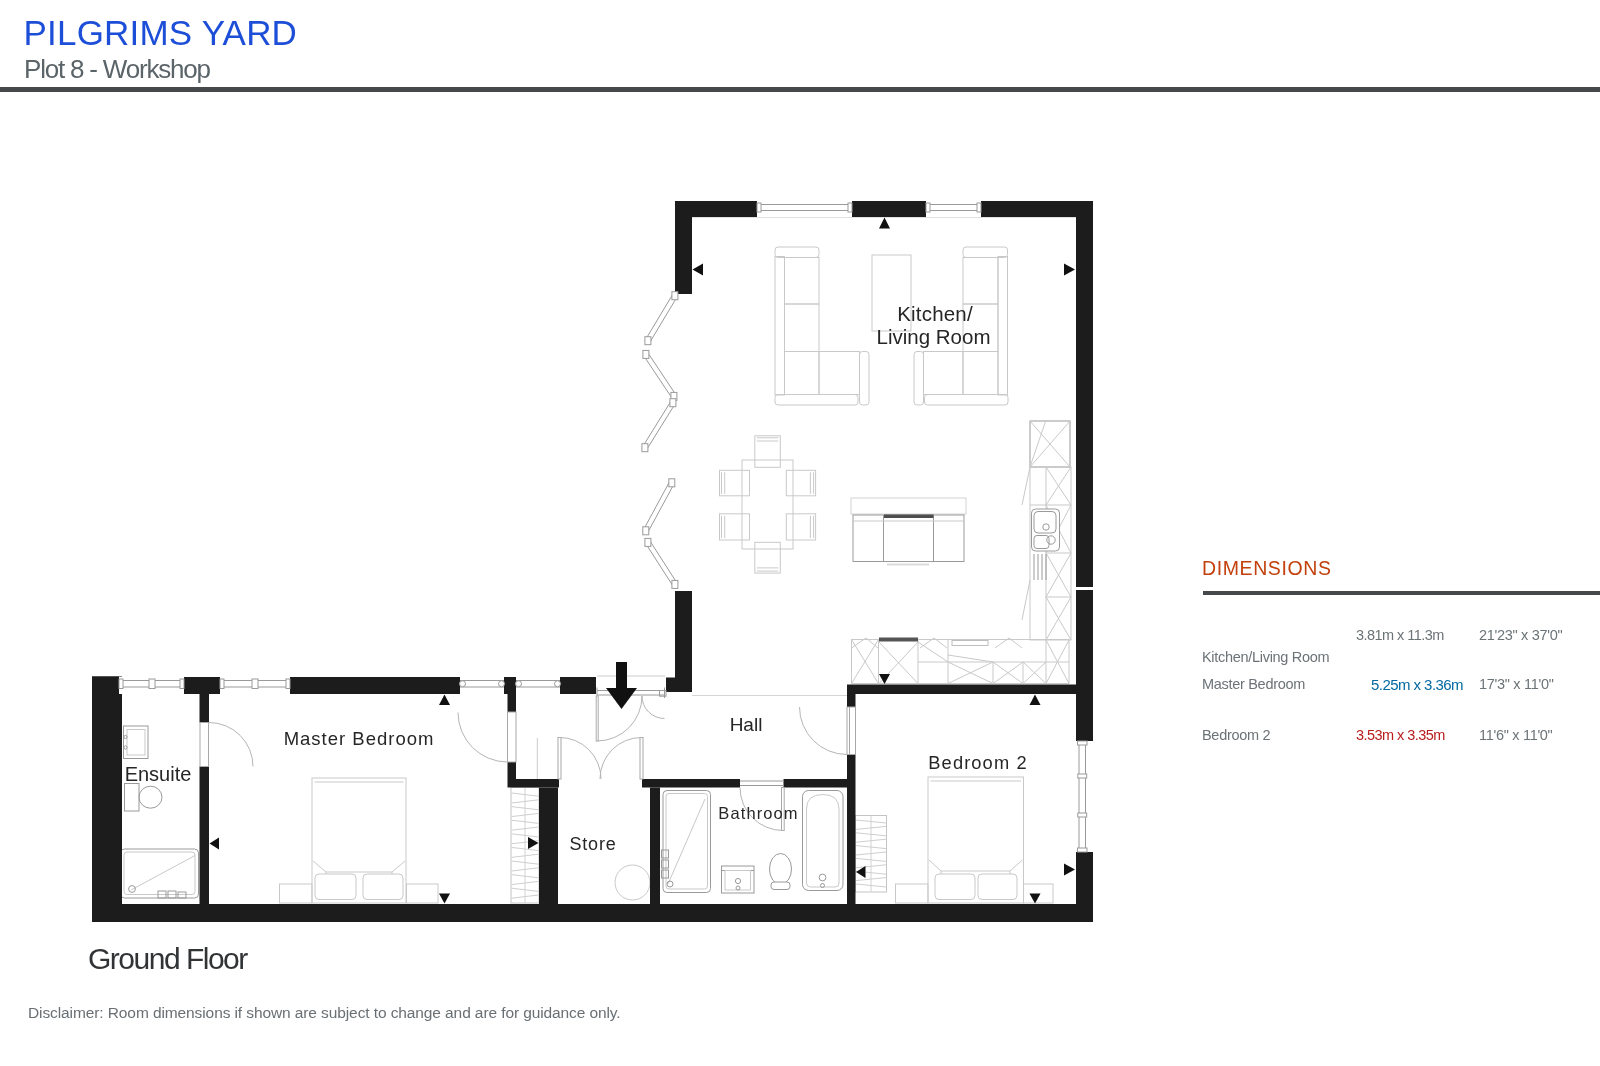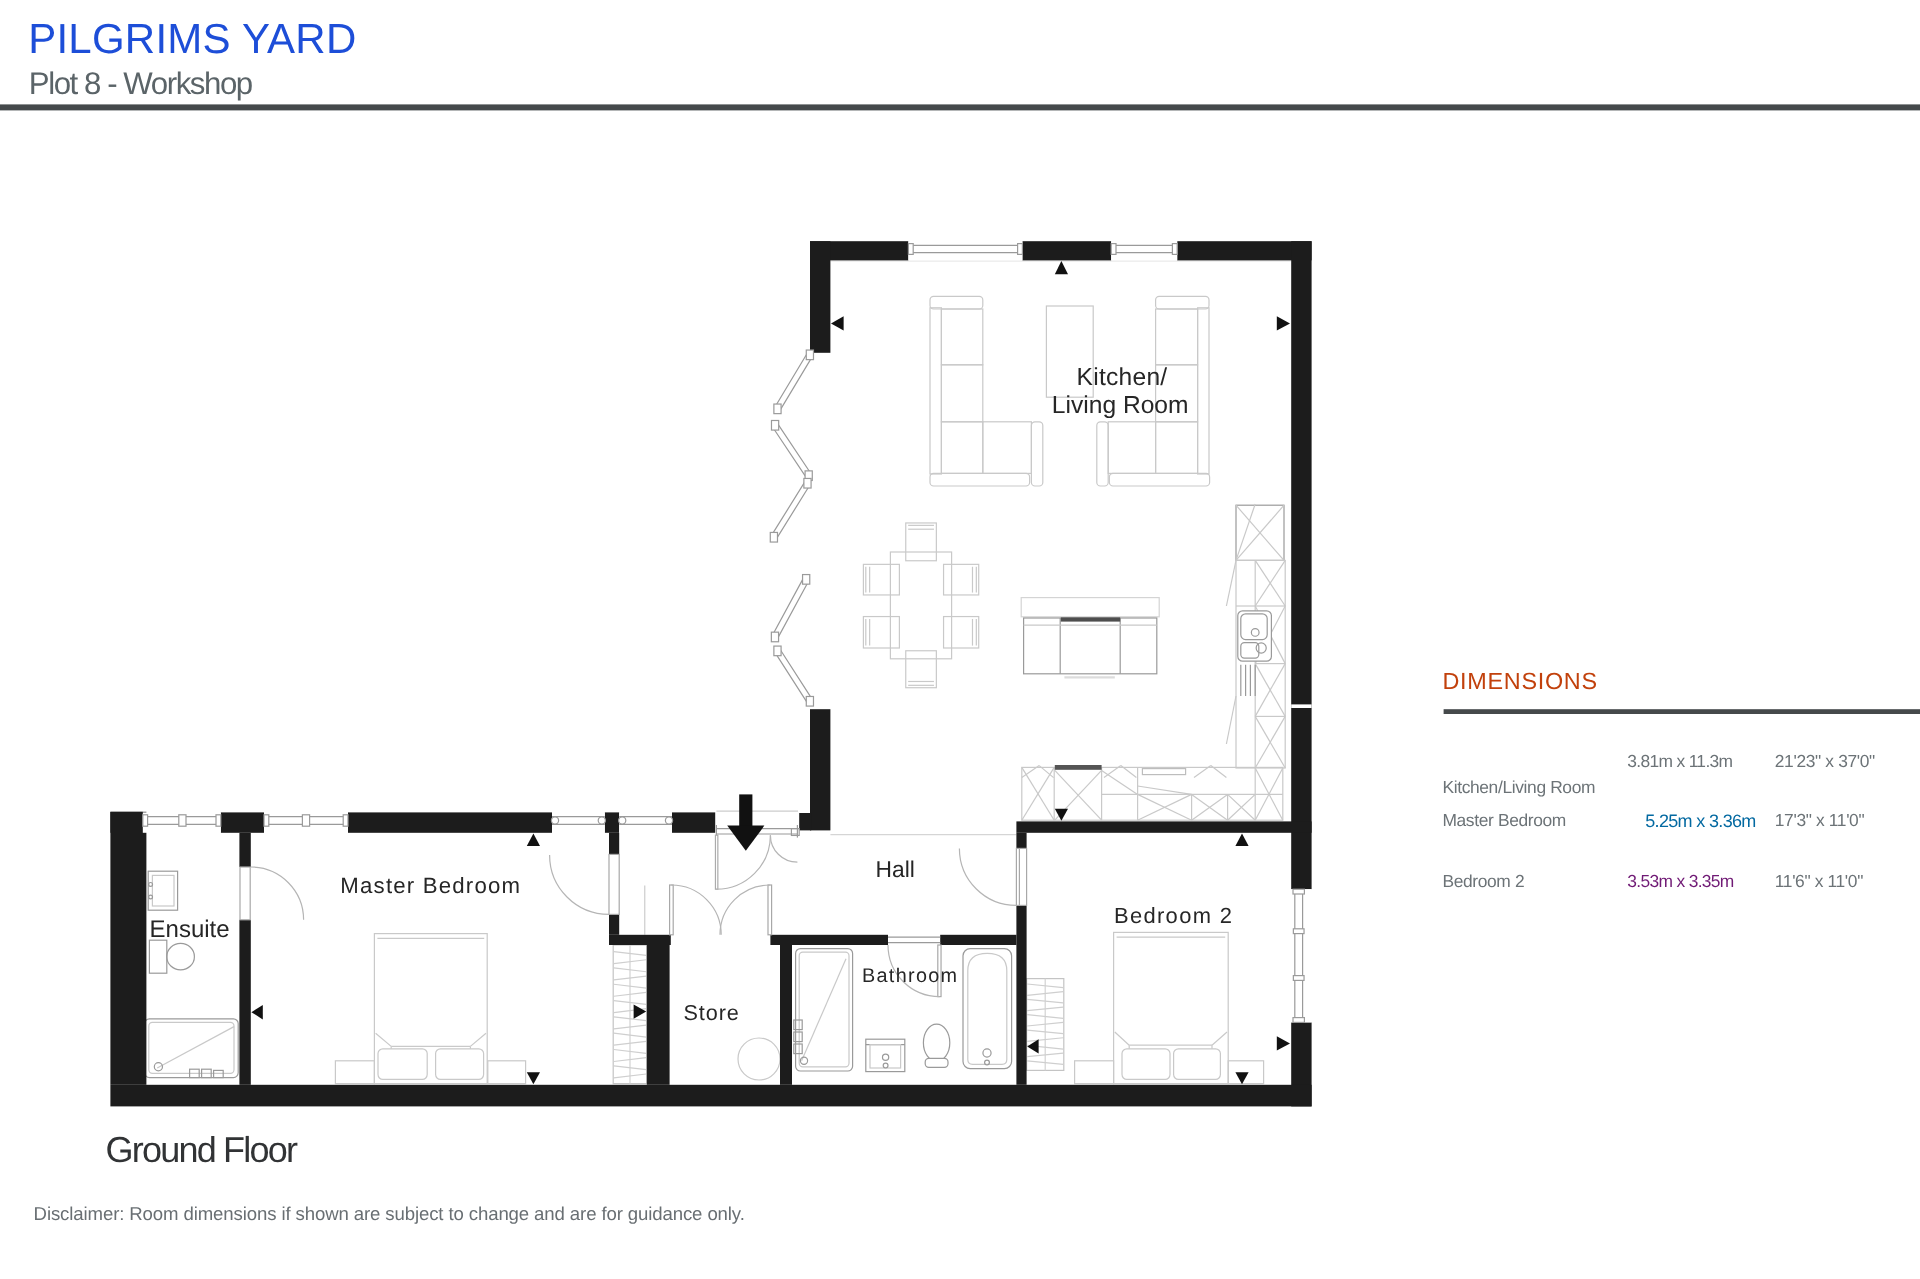--- a/index.html
+++ b/index.html
@@ -26,21 +26,21 @@
 <div class="abs" style="left:1479px;top:627px;font-size:14.5px;letter-spacing:-0.3px;color:#6c7377;">21'23" x 37'0"</div>
 
 <div class="abs" style="left:1202px;top:676px;font-size:14.5px;letter-spacing:-0.3px;color:#6c7377;">Master Bedroom</div>
 
 <div class="abs" style="left:1356px;top:676px;font-size:15px;letter-spacing:-0.55px;color:#0369a1;margin-left:15px;">5.25m x 3.36m</div>
 
 <div class="abs" style="left:1479px;top:676px;font-size:14.5px;letter-spacing:-0.3px;color:#6c7377;">17'3" x 11'0"</div>
 
 <div class="abs" style="left:1202px;top:727px;font-size:14.5px;letter-spacing:-0.3px;color:#6c7377;">Bedroom 2</div>
 
-<div class="abs" style="left:1356px;top:727px;font-size:14.5px;letter-spacing:-0.55px;color:#701a75;">3.53m x 3.35m</div>
+<div class="abs" style="left:1356px;top:727px;font-size:14.5px;letter-spacing:-0.55px;color:#b91c1c;">3.53m x 3.35m</div>
 
 <div class="abs" style="left:1479px;top:727px;font-size:14.5px;letter-spacing:-0.3px;color:#6c7377;">11'6" x 11'0"</div>
 
 <div class="abs" style="left:88px;top:942px;font-size:30px;letter-spacing:-1.5px;color:#313335;">Ground Floor</div>
 
 <div class="abs" style="left:28px;top:1003.5px;font-size:15.5px;letter-spacing:-0.1px;color:#696f73;">Disclaimer: Room dimensions if shown are subject to change and are for guidance only.</div>
 <svg class="abs" style="left:0;top:0;" width="1600" height="1066" viewBox="0 0 1600 1066" fill="none">
 
 <g>
 

